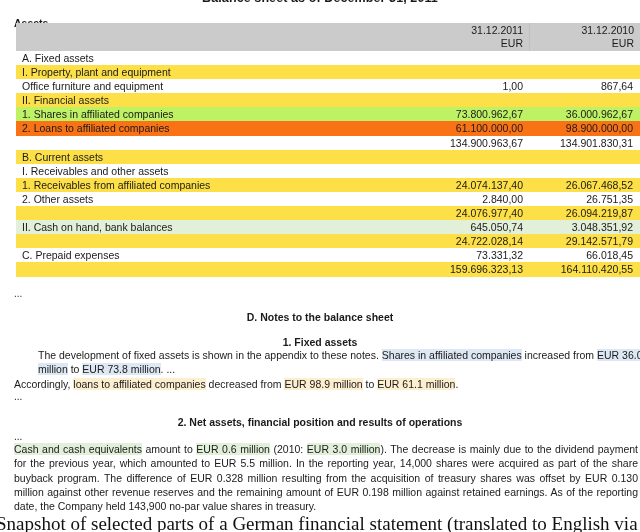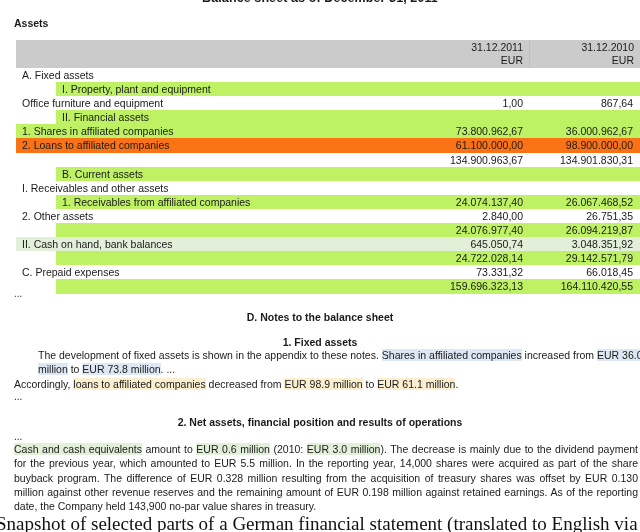--- a/index.html
+++ b/index.html
@@ -9,40 +9,40 @@
     .doc-title {
       position: absolute; top: -9px; left: 0; width: 640px;
       text-align: center; font-weight: bold; font-size: 12.5px; letter-spacing: 0.1px;
     }
     .assets-heading {
       position: absolute; top: 17px; left: 14px;
       font-weight: bold; font-size: 10.5px;
     }
 
     .bs-table {
-      position: absolute; top: 40px; left: 16px; width: 624px;
+      position: absolute; top: 23px; left: 16px; width: 624px;
       font-size: 10.5px;
     }
     .bs-header {
       background: #cbcbcb; height: 28px; display: flex;
     }
     .bs-header .lbl { flex: 1; }
     .bs-header .col {
       width: 96px; text-align: right; padding-right: 6px; line-height: 13px; padding-top: 1px;
     }
     .bs-header .col.c1 { width: 99px; border-right: 1px solid #bfbfbf; }
     .bs-header .col.c2 { width: 110px; }
 
     .bs-row {
       display: flex; height: 14.1px; line-height: 14.1px; white-space: nowrap;
     }
     .bs-row .lbl { flex: 1; padding-left: 6px; }
     .bs-row .v1 { width: 99px; text-align: right; padding-right: 7px; }
     .bs-row .v2 { width: 110px; text-align: right; padding-right: 7px; }
-    .bs-row.alt { background: #bef264; margin-left: 40px; }
+    .bs-row.alt { background: #fde047; }
     .bs-row.white { background: #ffffff; }
     .bs-row.blue { background: #bef264; }
     .bs-row.yellow { background: #f97316; }
     .bs-row.green { background: #e2efd9; }
 
     .ellipsis1 { position: absolute; top: 288px; left: 14px; font-size: 10px; color: #333; }
 
     .notes-title {
       position: absolute; top: 311px; left: 0; width: 640px; text-align: center;
       font-weight: bold; font-size: 10.5px;

